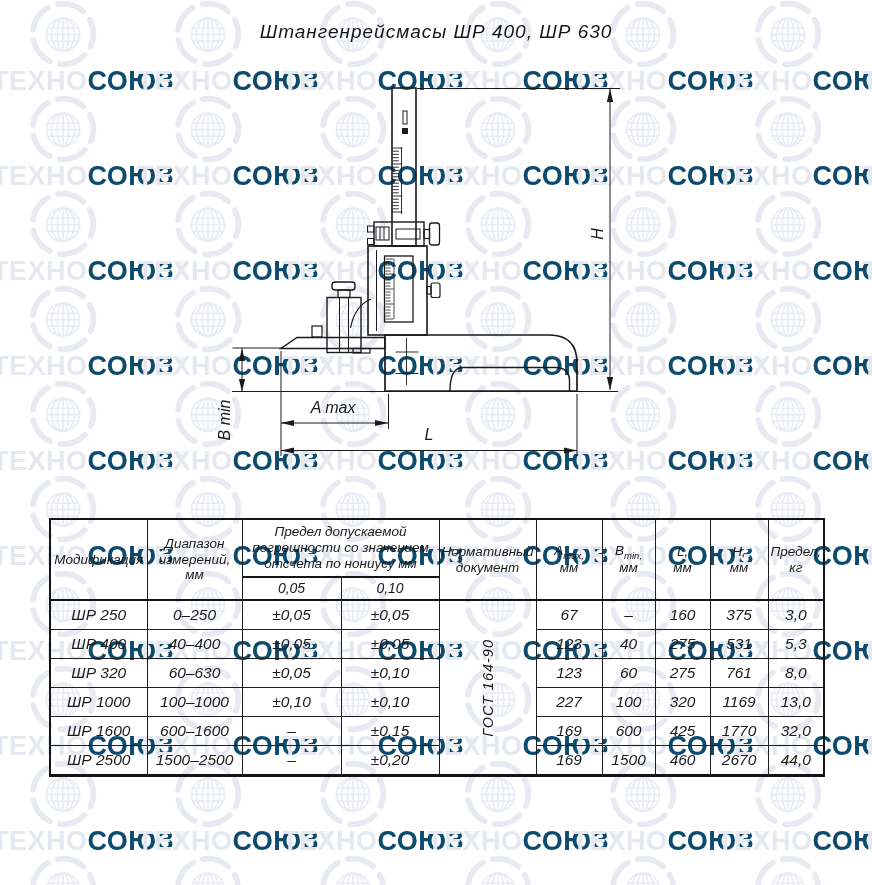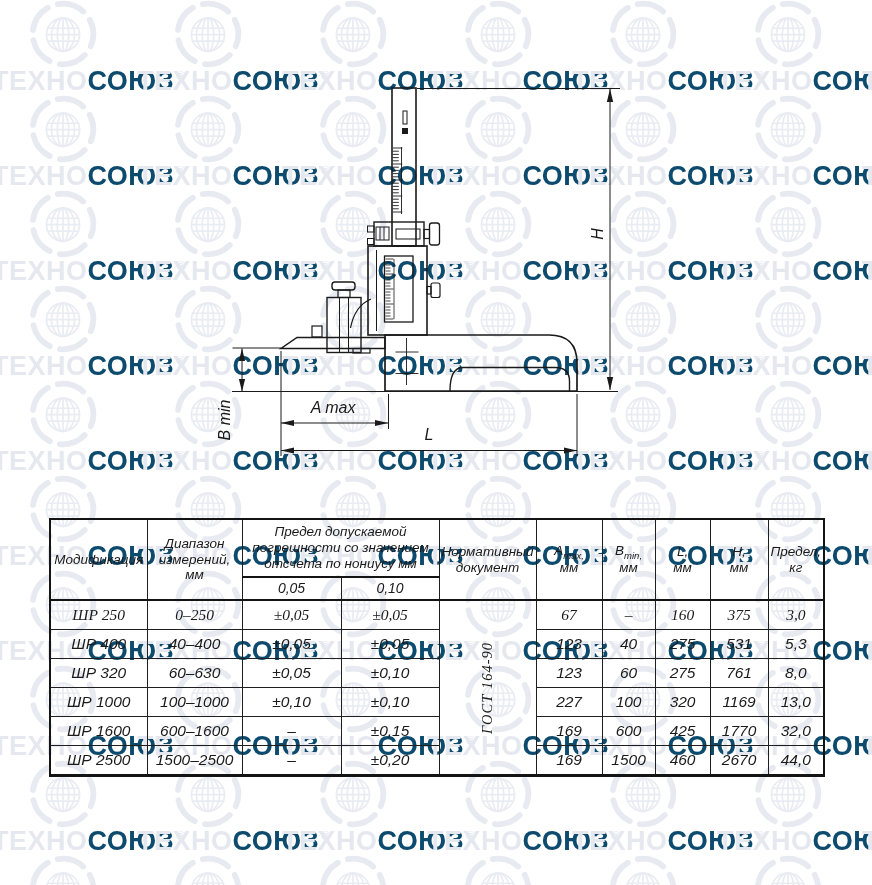--- a/index.html
+++ b/index.html
@@ -24,21 +24,21 @@
               table-layout:fixed;border:2.6px solid #141414;border-bottom-width:3.2px;}
   .spec-table th,.spec-table td{border:1.4px solid #1f1f1f;padding:0 2px;text-align:center;
               vertical-align:middle;background:transparent;font-weight:normal;
               font-style:italic;color:#1a1a1a;}
   .spec-table thead th{font-size:13.5px;line-height:1.18;}
   .spec-table thead tr.h-main th{height:56px;}
   .spec-table thead tr.h-sub th{height:21px;font-size:14px;}
   .spec-table thead th{border-bottom-color:#141414;}
   .thick-bottom{border-bottom:2.6px solid #141414 !important;}
   .spec-table tbody td{height:28px;font-size:15.5px;}
-  .spec-table tbody tr:first-child td{border-top:2.8px solid #141414;font-family:Liberation Serif, serif;}
+  .spec-table tbody tr:first-child td{border-top:2.8px solid #141414;}
   .sym-h sub{font-size:9.5px;}
   .gost-cell{vertical-align:middle;}
   .vert{writing-mode:vertical-rl;transform:rotate(180deg);margin:0 auto;
         font-size:14.5px;font-style:italic;letter-spacing:1px;}
 </style>
 </head>
 <body>
 
 <div class="page">
 
@@ -311,20 +311,21 @@
         <use href="#g-globe"></use>
       </svg>
       <svg class="wm-globe" viewBox="0 0 100 100" style="left: 607px; top: 853px;">
         <use href="#g-globe"></use>
       </svg>
       <svg class="wm-globe" viewBox="0 0 100 100" style="left: 752px; top: 853px;">
         <use href="#g-globe"></use>
       </svg>
     </div>
 
+  <div class="title">Штангенрейсмасы ШР 400, ШР 630</div>
 
   <svg class="drawing" width="872" height="478" viewBox="0 0 872 478" fill="none" stroke="#1a1a1a">
 
     <g stroke-width="1.6">
       <rect x="392" y="88" width="24" height="158"></rect>
       <rect x="403" y="111" width="4" height="13" stroke-width="1"></rect>
       <rect x="402" y="128" width="6" height="6" fill="#1a1a1a" stroke="none"></rect>
     </g>
     <g stroke-width="0.9">
       <line x1="401.5" y1="147" x2="401.5" y2="214"></line>

